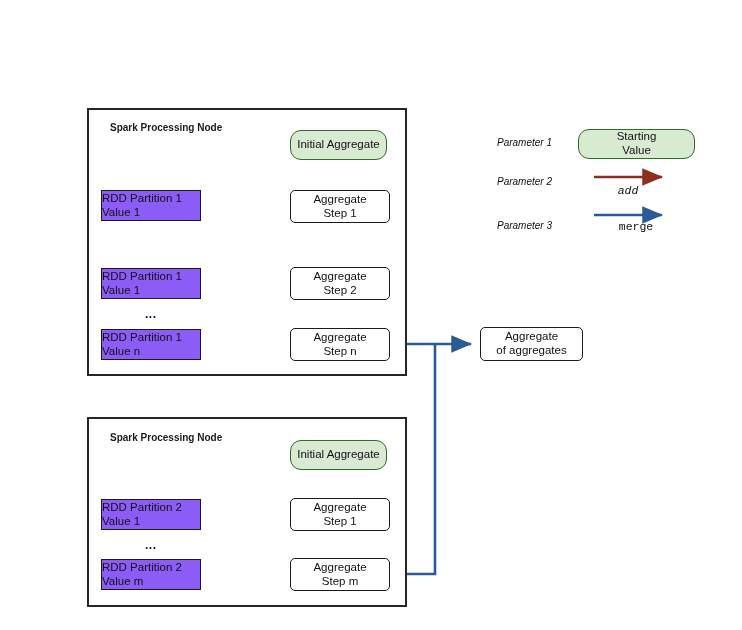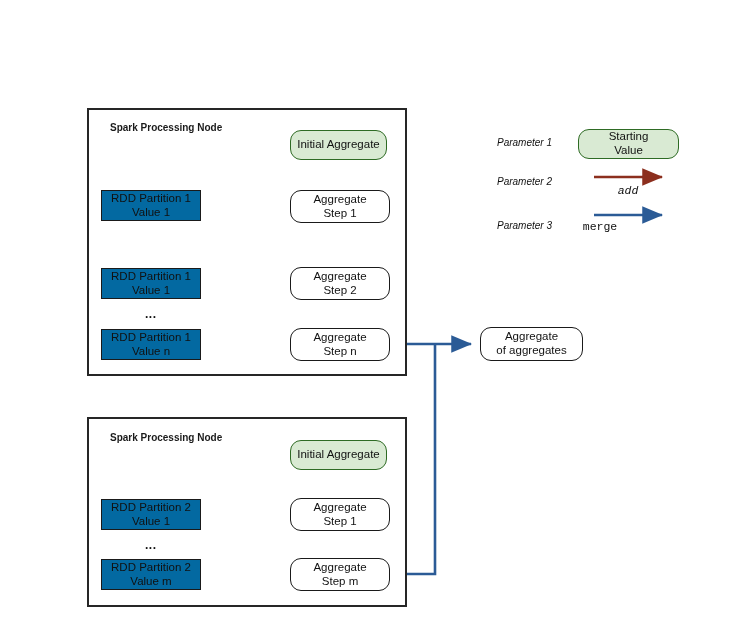--- a/index.html
+++ b/index.html
@@ -32,34 +32,34 @@
   .node-title {
     position: absolute;
     font-size: 10px;
     font-weight: bold;
     color: #1a1a1a;
     white-space: nowrap;
   }
   .rdd-box {
     position: absolute;
     border: 1.6px solid #1a1a1a;
-    background: #0369a1;
+    background: #8b5cf6;
     box-sizing: border-box;
     display: flex;
     flex-direction: column;
-    align-items: center;
+    align-items: flex-start;
     justify-content: center;
     font-size: 11.5px;
     color: #111111;
     line-height: 1.18;
   }
   .agg-box {
     position: absolute;
     border: 1.8px solid #1a1a1a;
-    border-radius: 11px;
+    border-radius: 5px;
     background: #ffffff;
     box-sizing: border-box;
     display: flex;
     flex-direction: column;
     align-items: center;
     justify-content: center;
     font-size: 11.5px;
     color: #111111;
     line-height: 1.18;
   }
@@ -213,24 +213,24 @@
     <span>Step m</span>
   </div>
 
   <div class="agg-box" style="left:480px; top:327px; width:103px; height:34px;">
     <span>Aggregate</span>
     <span>of aggregates</span>
   </div>
 
 
   <div class="legend-param" style="left:497px; top:137px;">Parameter 1</div>
-  <div class="green-box" style="left:578px; top:129px; width:101px; height:30px;">
+  <div class="green-box" style="left:578px; top:129px; width:117px; height:30px;">
     <span>Starting</span>
     <span>Value</span>
   </div>
 
   <div class="legend-param" style="left:497px; top:176px;text-align:right;">Parameter 2</div>
   <div class="legend-caption italic" style="left:606px; top:184px; width:44px;">add</div>
 
   <div class="legend-param" style="left:497px; top:220px;">Parameter 3</div>
-  <div class="legend-caption" style="left:572px; top:220px; width:56px;">merge</div>
+  <div class="legend-caption" style="left:608px; top:220px; width:56px;">merge</div>
 
 </div>
 
 </body></html>

